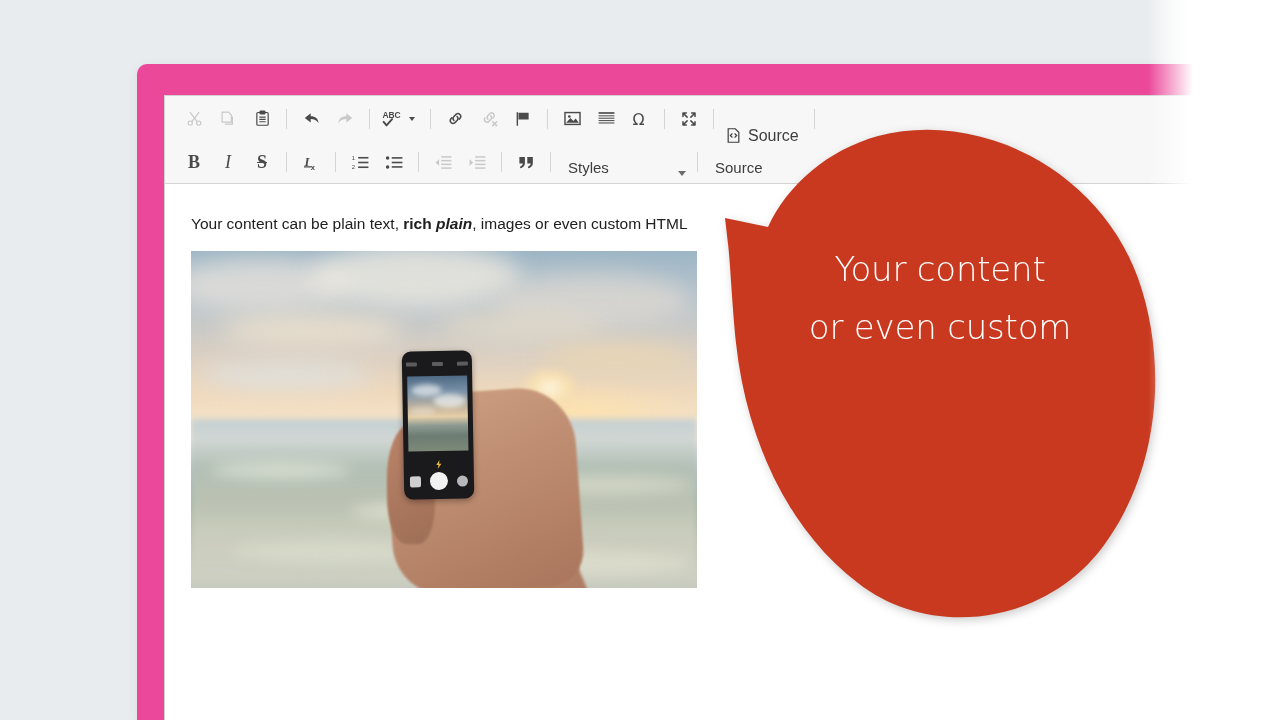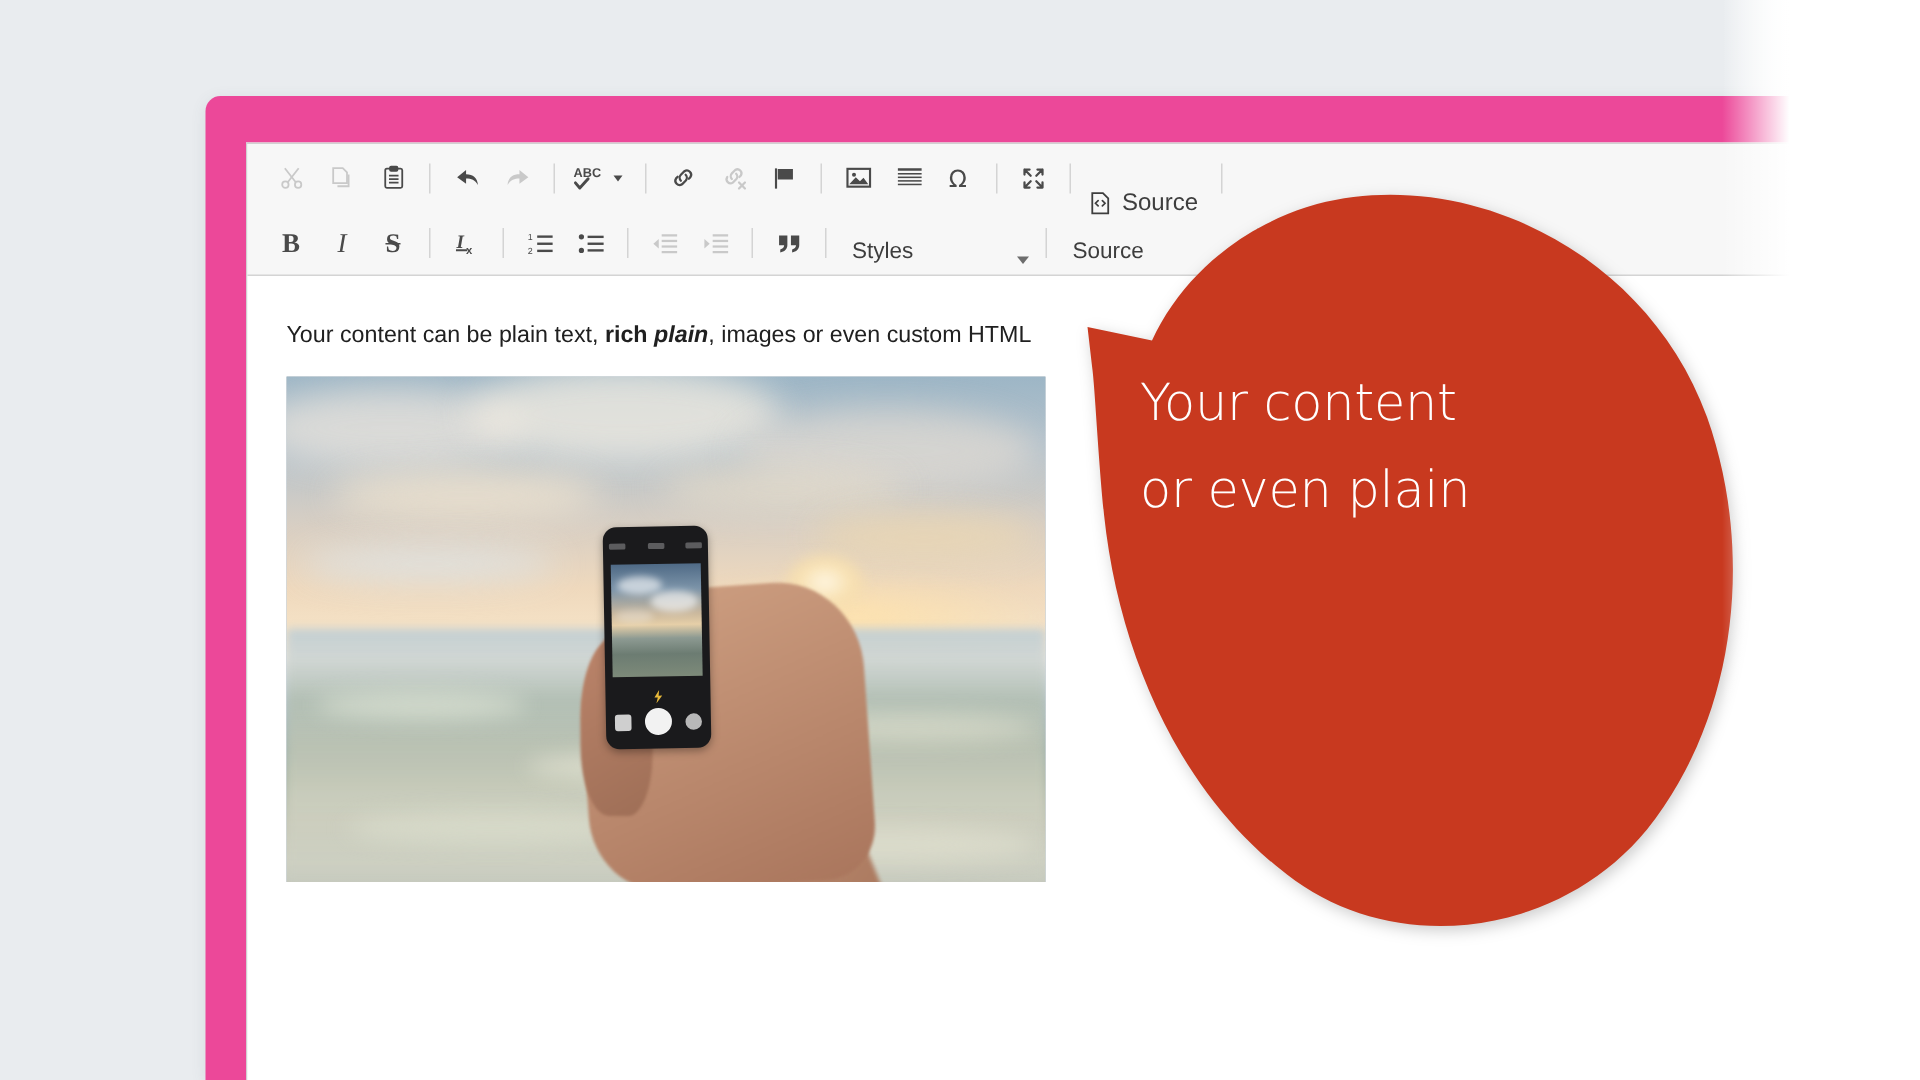--- a/index.html
+++ b/index.html
@@ -340,21 +340,21 @@
     filter: drop-shadow(2px 3px 5px rgba(0,0,0,0.20));
   }
   #speech-bubble svg { display: block; }
 
   #bubble-text {
     position: absolute;
     left: 760px;
     top: 240px;
     width: 360px;
     z-index: 31;
-    text-align: left;
+    text-align: center;
     color: #ffffff;
     font-family: "DejaVu Sans", sans-serif;
     font-size: 34px;
     font-weight: 300;
     line-height: 1.71;
     letter-spacing: -0.2px;
     pointer-events: none;
   }
   #bubble-text .bline { display: block; white-space: nowrap; }
 </style>
@@ -676,19 +676,19 @@
                C 452 240, 440 350, 380 425
                C 320 498, 210 510, 140 455
                C 70 402, 28 310, 18 215
                C 14 176, 12 130, 10 116
                Z" fill="#c8391f"></path>
     </svg>
   </div>
 
   <div id="bubble-text">
     <span class="bline">Your content</span>
-    <span class="bline">or even plain</span>
+    <span class="bline">or even custom</span>
   </div>
 
   <div id="right-fade"></div>
   <div id="top-right-bg"></div>
 
 </div>
 
 </body></html>

